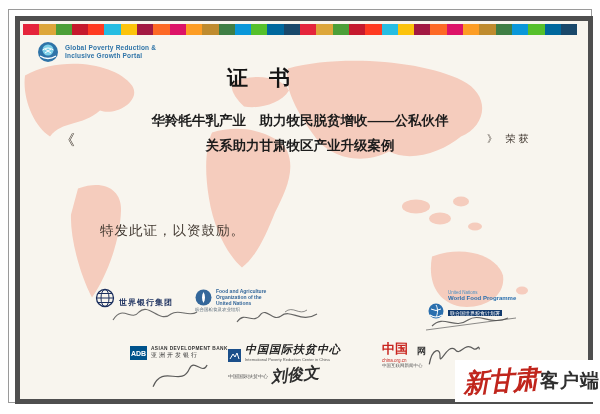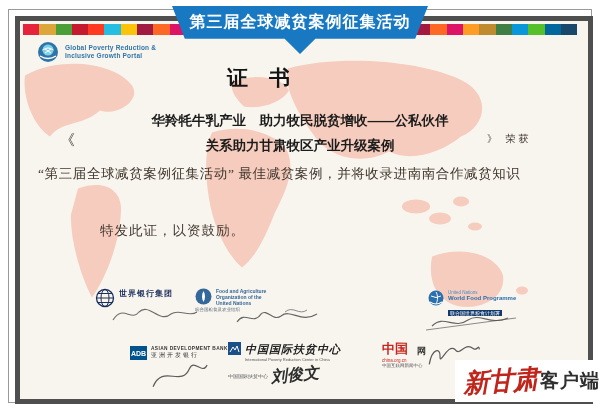--- a/index.html
+++ b/index.html
@@ -34,21 +34,21 @@
              font-weight:bold;color:#1c1c1c;z-index:3;}
   .case-line.l1{top:112px;}
   .case-line.l2{top:137px;}
   .quote-close{position:absolute;left:487px;top:132px;font-size:10px;z-index:3;letter-spacing:3px;}
   .body-line{position:absolute;left:38px;width:528px;font-size:13.5px;letter-spacing:.6px;z-index:3;}
   .body-line.l1{top:165px;}
   .body-line.l2{top:193px;}
   .closing{position:absolute;left:100px;top:222px;font-size:13.5px;letter-spacing:1px;z-index:3;}
   
   .org{position:absolute;z-index:4;}
-  .org .row{display:flex;align-items:flex-start;gap:4px;}
+  .org .row{display:flex;align-items:flex-end;gap:4px;}
   .sig{position:absolute;}
   .wb-label{font-size:8px;font-weight:bold;color:#1b2f5e;letter-spacing:1px;}
   .fao-text{font-size:5px;line-height:6px;color:#34679a;font-weight:bold;}
   .fao-cn{font-size:4.5px;color:#5a6b7a;margin-top:1px;}
   .ifad-name{font-size:11px;font-weight:bold;color:#20303c;letter-spacing:.5px;}
   .ifad-tag{font-size:4.5px;color:#7a6a50;}
   .ifad-cn{font-size:4.5px;color:#6a6a6a;}
   .wfp-un{font-size:4.5px;color:#4a90c4;}
   .wfp-name{font-size:6px;font-weight:bold;color:#2a6fae;}
   .wfp-cn{font-size:5px;color:#ffffff;background:#123a6d;padding:0 2px;display:inline-block;}
@@ -134,23 +134,20 @@
         <ellipse cx="396" cy="166" rx="14" ry="7"></ellipse>
         <ellipse cx="420" cy="178" rx="11" ry="6"></ellipse>
         <ellipse cx="441" cy="161" rx="8" ry="5"></ellipse>
         <ellipse cx="455" cy="186" rx="7" ry="4"></ellipse>
         <path d="M412,216 C444,204 477,215 483,235 C486,256 464,269 440,266 C419,262 407,244 412,216 Z"></path>
         <ellipse cx="502" cy="250" rx="6" ry="4"></ellipse>
       </g>
     </svg>
   </div>
 
-  <div class="ribbon">
-    <div class="ribbon-text">第三届全球减贫案例征集活动</div>
-  </div>
 
   <div class="portal">
     <span>
       <svg width="24" height="24" viewBox="0 0 24 24">
         <circle cx="12" cy="12" r="10" fill="#2f74a8"></circle>
         <circle cx="12" cy="10" r="5.5" fill="#7fd1e8"></circle>
         <path d="M6.5,10 Q12,6 17.5,10" stroke="#ffffff" stroke-width="1" fill="none"></path>
         <path d="M4,16 Q12,21 20,16" stroke="#ffffff" stroke-width="1.4" fill="none"></path>
         <path d="M9,9 l6,4 M15,9 l-6,4" stroke="#ffffff" stroke-width="1"></path>
       </svg>
@@ -160,21 +157,20 @@
       <span>Inclusive Growth Portal</span>
     </span>
   </div>
 
   <div class="cert-title">证　书</div>
 
   <div class="quote-open serif">《</div>
   <div class="case-line l2">关系助力甘肃牧区产业升级案例</div>
   <div class="case-line l1">华羚牦牛乳产业　助力牧民脱贫增收——公私伙伴</div>
   <div class="quote-close serif">》 荣获</div>
-  <div class="body-line l1 serif">“第三届全球减贫案例征集活动” 最佳减贫案例，并将收录进南南合作减贫知识</div>
   <div class="closing serif">特发此证，以资鼓励。</div>
 
   <div class="org" style="left:95px;top:288px;">
     <div class="row">
       <span>
         <svg width="20" height="20" viewBox="0 0 20 20">
           <circle cx="10" cy="10" r="8.5" fill="none" stroke="#1b2f5e" stroke-width="1.3"></circle>
           <ellipse cx="10" cy="10" rx="4" ry="8.5" fill="none" stroke="#1b2f5e" stroke-width="1"></ellipse>
           <path d="M1.5,10 h17 M3,5.5 h14 M3,14.5 h14" stroke="#1b2f5e" stroke-width="1" fill="none"></path>
         </svg>

